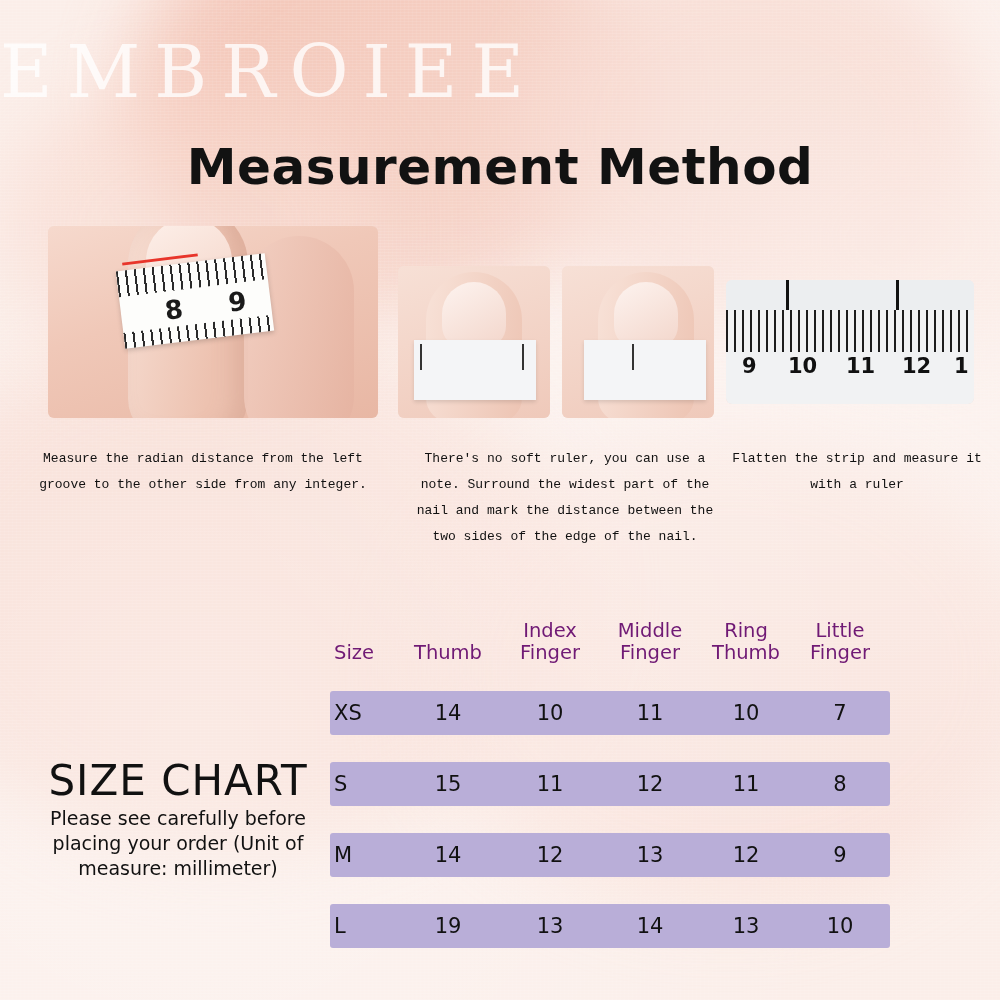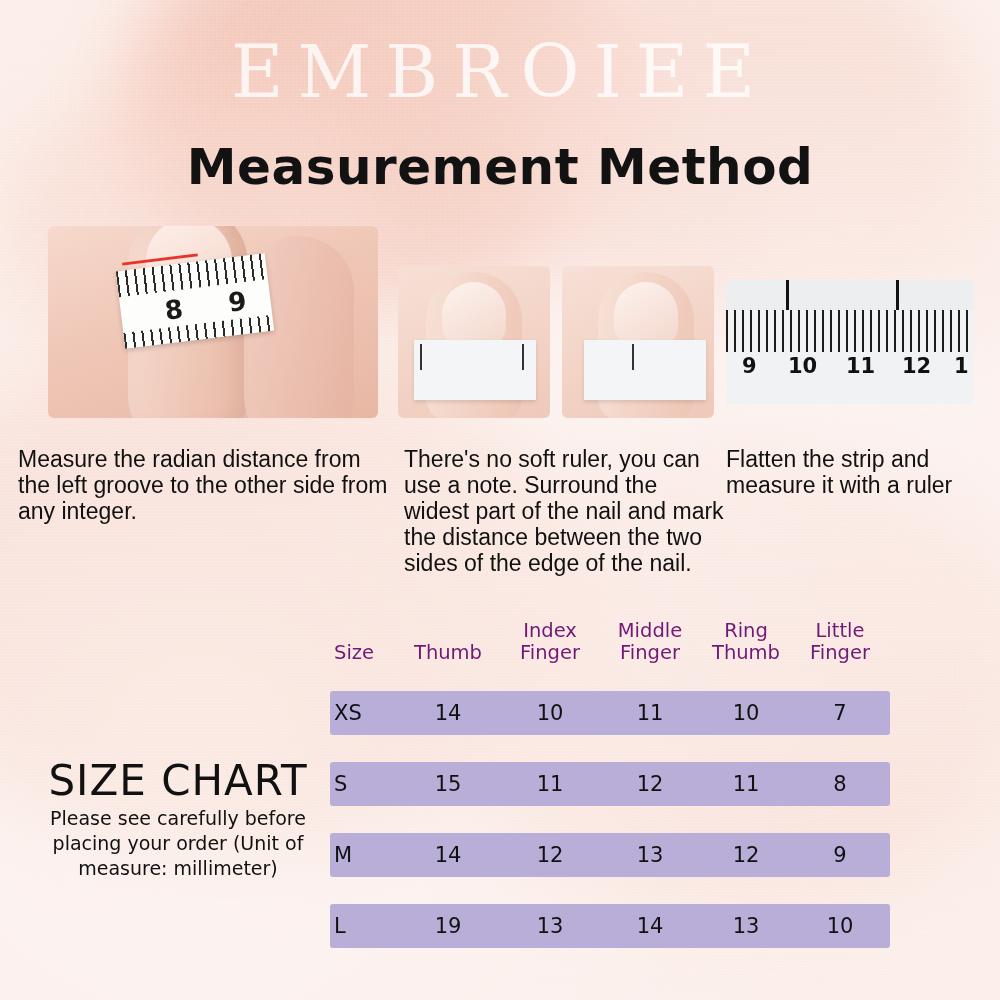--- a/index.html
+++ b/index.html
@@ -23,21 +23,21 @@
      radial-gradient(ellipse at 20% 75%, rgba(255,255,255,.35), rgba(255,255,255,0) 60%),
      radial-gradient(ellipse at 80% 30%, rgba(255,255,255,.40), rgba(255,255,255,0) 55%);}
   .paper{position:absolute;inset:0;opacity:.35;
      background-image:
        repeating-linear-gradient(0deg, rgba(255,255,255,.25) 0 1px, rgba(255,255,255,0) 1px 3px),
        repeating-linear-gradient(90deg, rgba(255,255,255,.18) 0 1px, rgba(255,255,255,0) 1px 4px);}
   .content{position:relative;z-index:5;}
 
   
   .brand{
-    position:absolute;top:30px;left:0;width:1000px;text-align:center;
+    position:absolute;top:30px;left:0;width:1000px;
     font-family:"DejaVu Serif", serif;
     font-size:72px;letter-spacing:14px;
     color:rgba(255,255,255,.78);
     font-weight:400;
     user-select:none;
   }
 
   
   .title{
     position:absolute;top:138px;left:0;width:1000px;text-align:center;
@@ -84,21 +84,21 @@
 
   
   .p4bg{position:absolute;inset:0;background:#f1f2f3;}
   .p4top{position:absolute;left:0;top:0;width:100%;height:30px;background:#eceef0;}
   .p4ticksmall{position:absolute;left:0;top:30px;width:100%;height:42px;
       background:repeating-linear-gradient(90deg,#1d1d1d 0 2px, rgba(0,0,0,0) 2px 8px);}
   .p4big{position:absolute;width:3px;height:30px;background:#111;top:0;}
   .p4num{position:absolute;top:74px;font-family:"DejaVu Sans",sans-serif;font-weight:700;font-size:21px;color:#111;}
 
   
-  .cap{position:absolute;font-size:23px;line-height:26px;color:#111;font-family:Liberation Sans, sans-serif;}
+  .cap{position:absolute;font-size:13px;line-height:26px;color:#111;font-family:Liberation Mono, monospace;text-align:center;}
   .cap1{left:18px;top:446px;width:370px;}
   .cap2{left:404px;top:446px;width:322px;}
   .cap3{left:726px;top:446px;width:262px;}
 
   
   .sizechart-title{
     position:absolute;left:28px;top:756px;width:300px;text-align:center;
     font-family:"DejaVu Sans",sans-serif;font-size:42px;font-weight:400;color:#111;letter-spacing:1px;
   }
   .sizechart-note{

